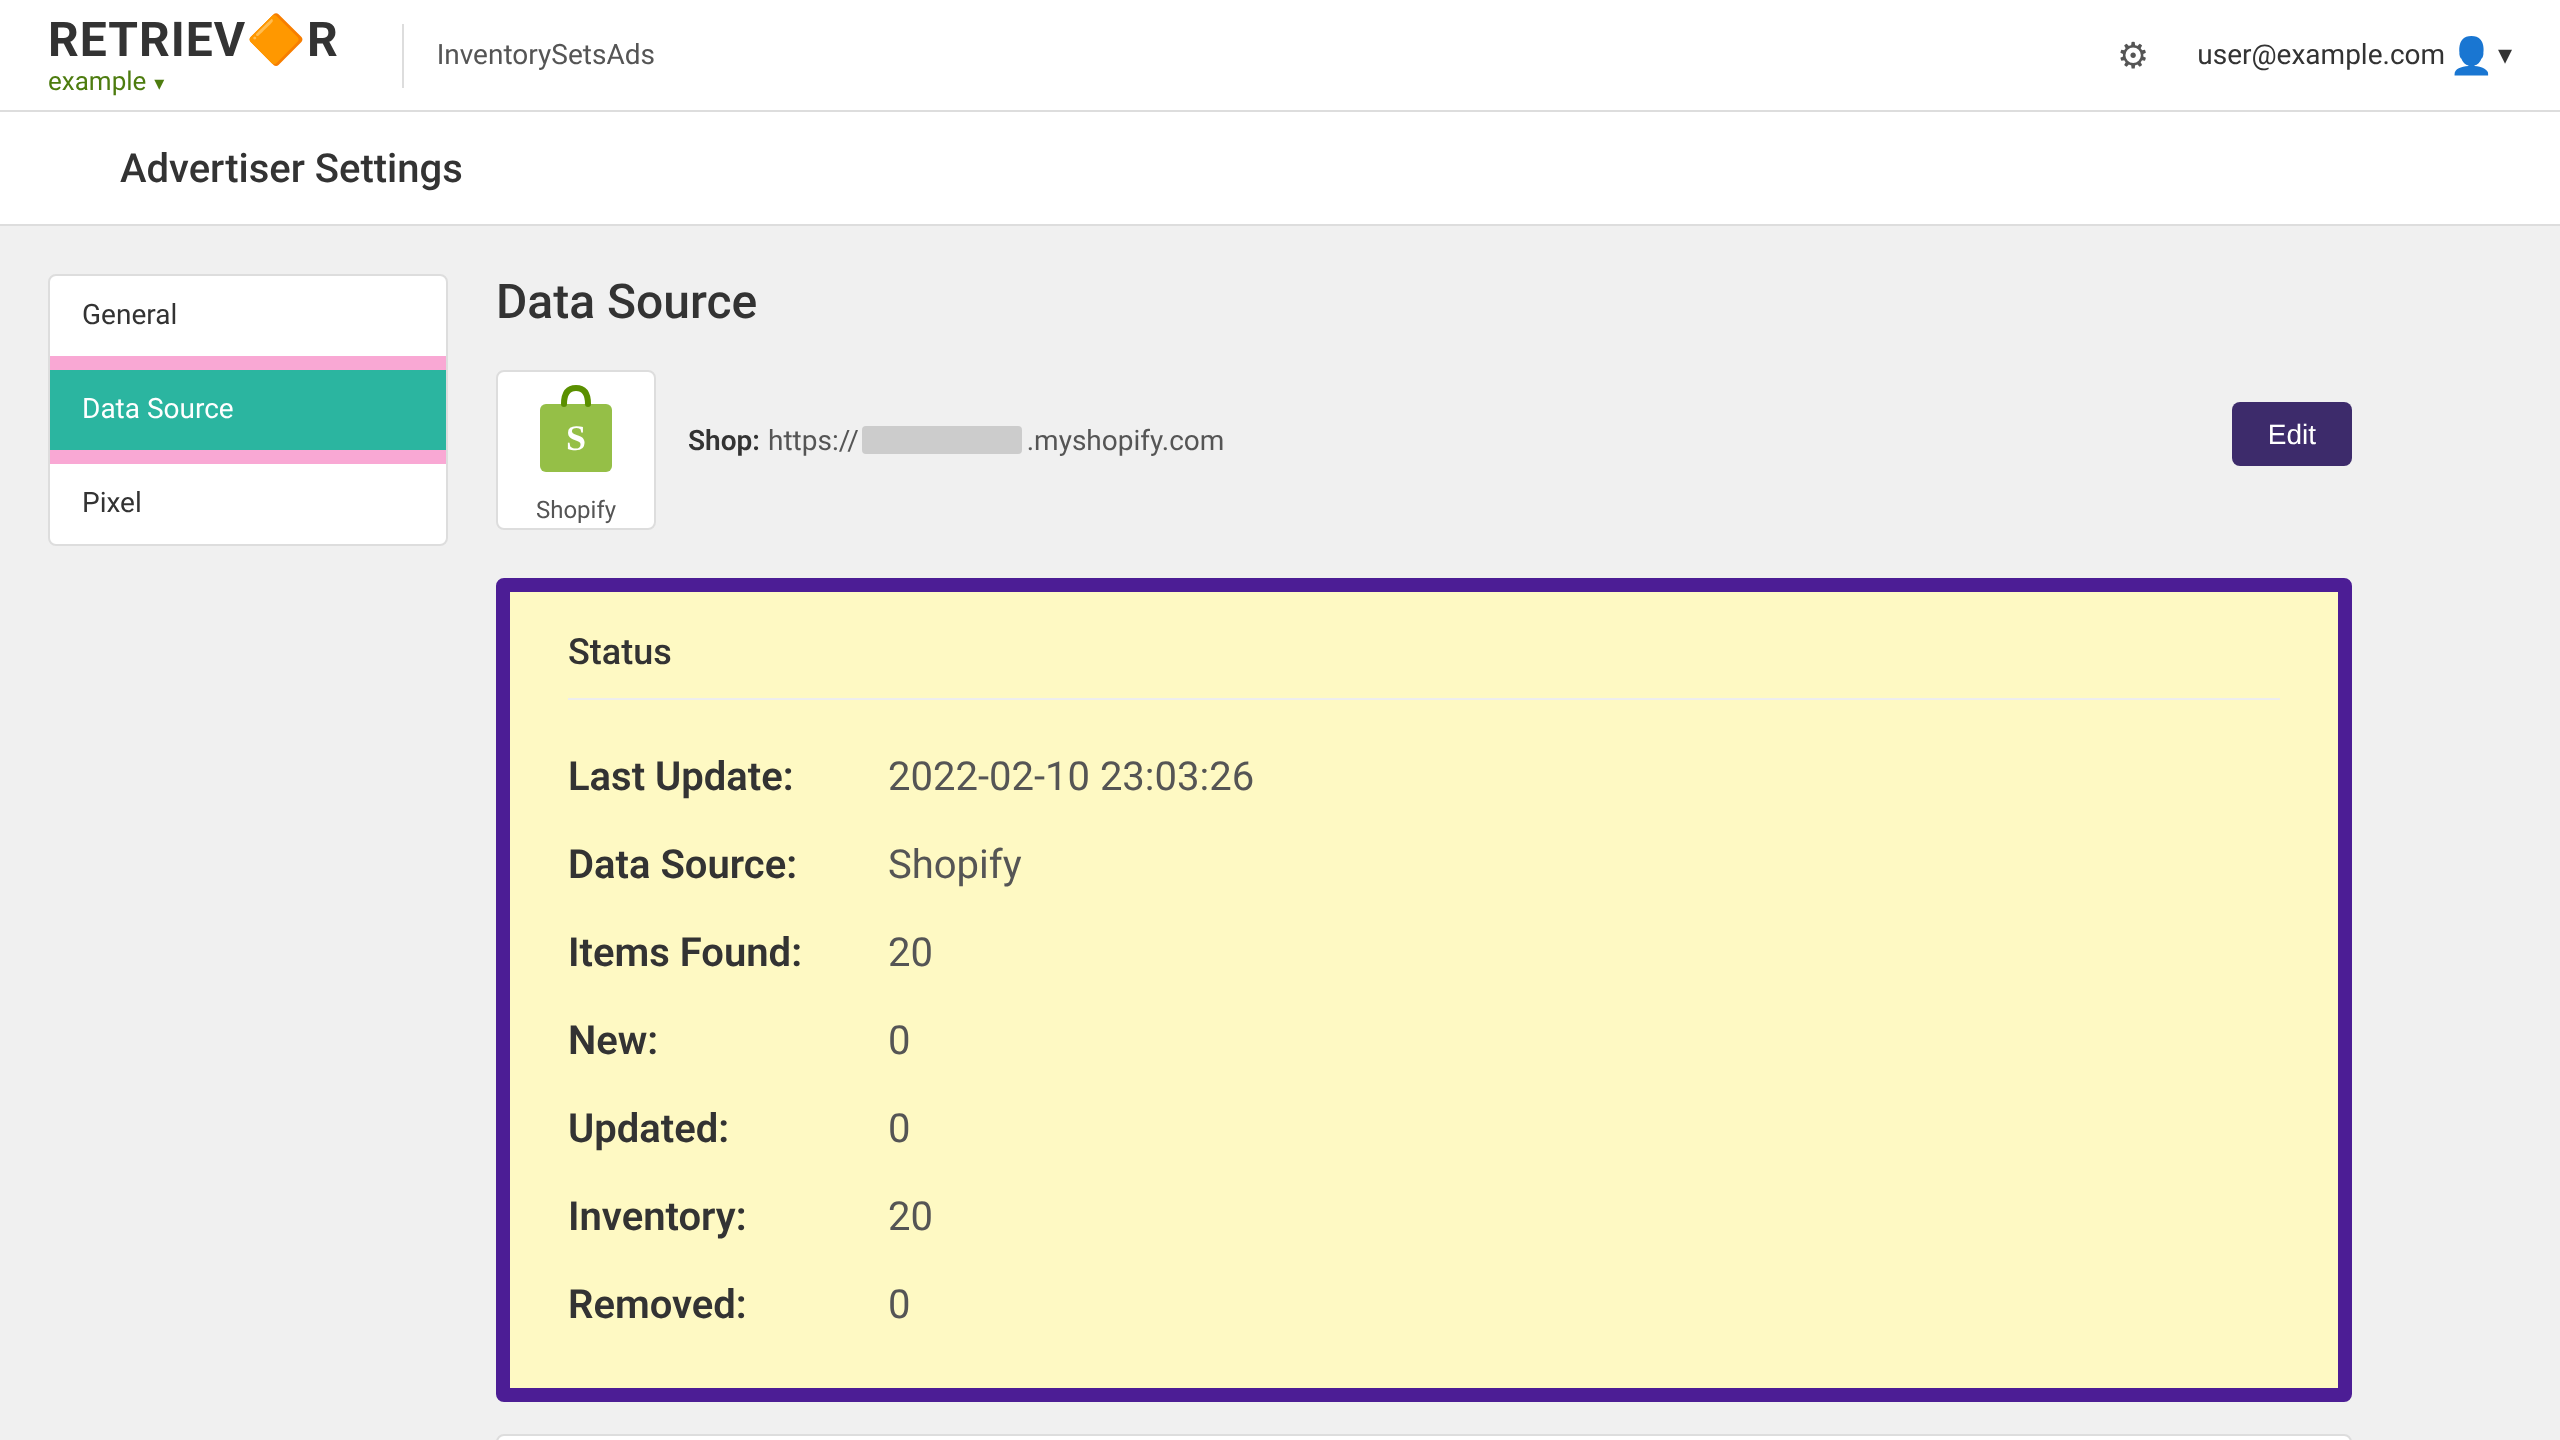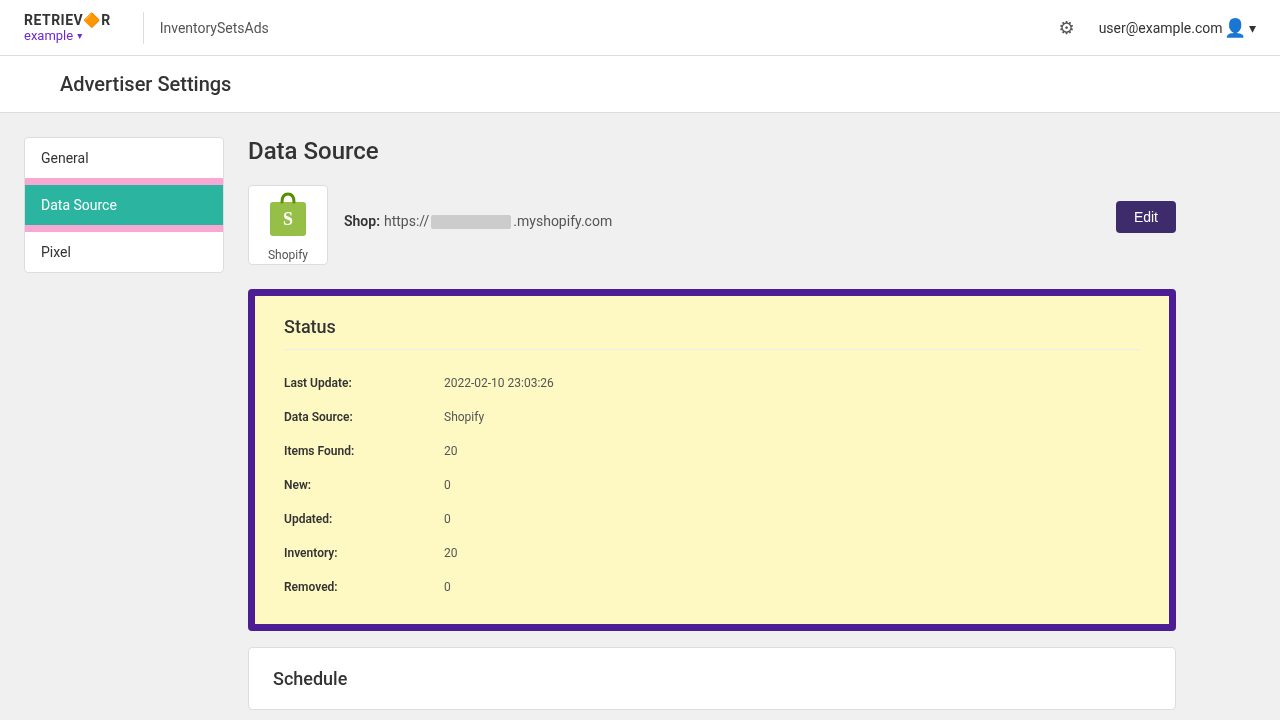--- a/index.html
+++ b/index.html
@@ -14,28 +14,28 @@
       padding: 0 24px;
       height: 56px;
       position: relative;
     }
     .logo-area {
       display: flex;
       align-items: center;
       margin-right: 16px;
     }
     .logo-text {
-      font-size: 14px;
+      font-size: 24px;
       font-weight: 700;
       letter-spacing: 0.5px;
       color: #333;
     }
     .account-name {
       font-size: 13px;
-      color: #6d28d9;
+      color: #4d7c0f;
       display: flex;
       align-items: center;
       gap: 4px;
       cursor: pointer;
     }
     .account-name .caret { font-size: 10px; }
     .header-divider {
       width: 1px;
       height: 32px;
       background: #ddd;
@@ -154,21 +154,21 @@
       justify-content: center;
       gap: 4px;
     }
     .shopify-label {
       font-size: 12px;
       color: #555;
       margin-top: 4px;
     }
     .shop-url {
       display: flex;
-      align-items: flex-end;
+      align-items: flex-start;
       margin-top: 16px;
       font-size: 14px;
     }
     .shop-url-label { font-weight: 600; margin-right: 4px; }
     .shop-url-value { color: #555; }
     .redacted {
       display: inline-block;
       background: #ccc;
       width: 80px;
       height: 14px;
@@ -201,21 +201,21 @@
       font-size: 18px;
       font-weight: 500;
       margin-bottom: 16px;
       padding-bottom: 12px;
       border-bottom: 1px solid #eee;
     }
     .status-row {
       display: flex;
       align-items: center;
       padding: 10px 0;
-      font-size: 12px;
+      font-size: 20px;
     }
     .status-label {
       font-weight: 600;
       width: 160px;
       color: #333;
     }
     .status-value {
       color: #555;
     }
     .request-update-btn {

